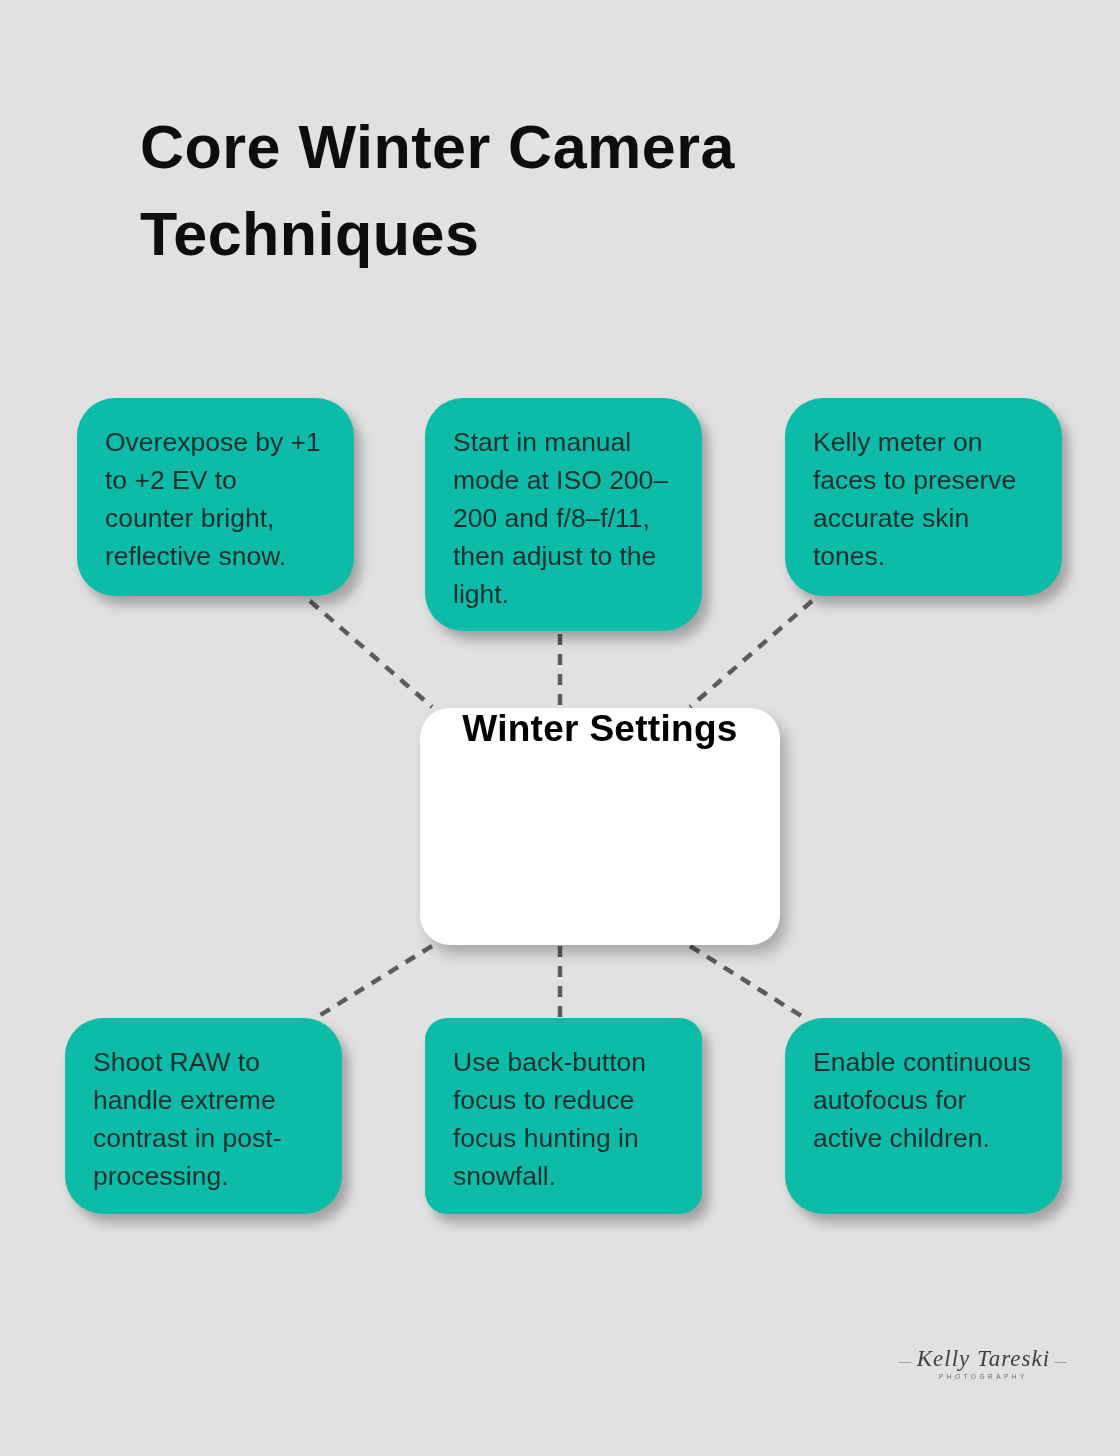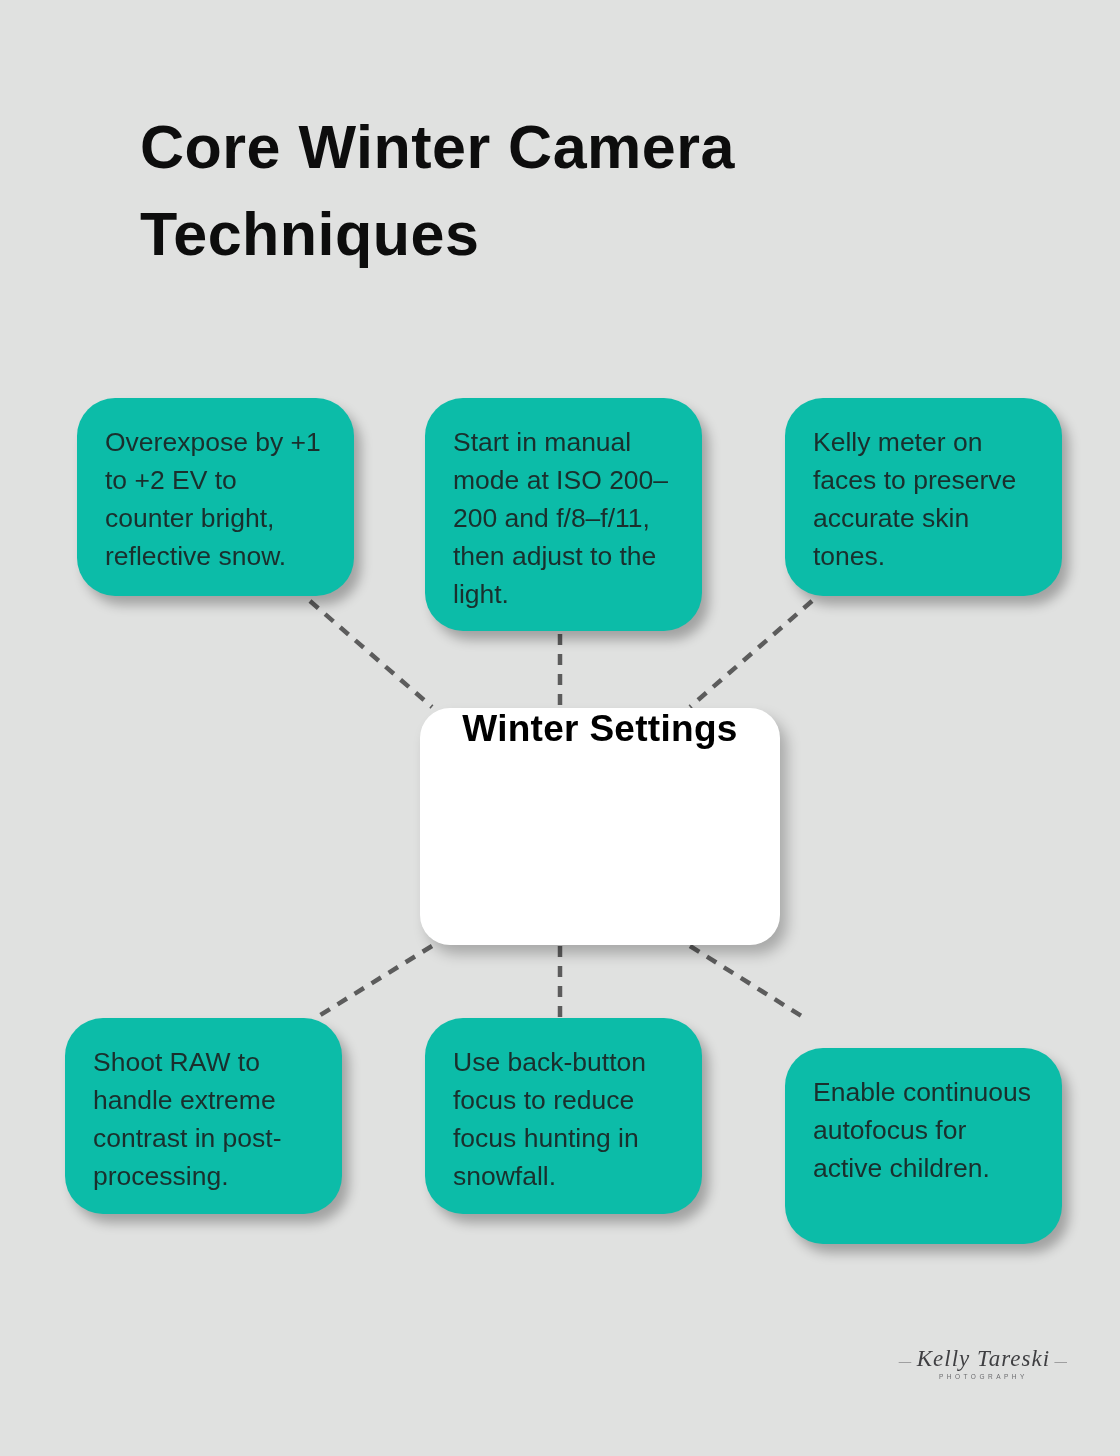--- a/index.html
+++ b/index.html
@@ -51,22 +51,22 @@
     box-shadow:7px 9px 12px rgba(0,0,0,0.28);
     padding:26px 26px 22px 28px;
     color:var(--node-text);
     font-size:26.5px;
     line-height:1.43;
   }
   .pos-tl{left:65px;top:398px;width:277px;height:198px;margin-left:12px;}
   .pos-tm{left:425px;top:398px;width:277px;height:233px;}
   .pos-tr{left:785px;top:398px;width:277px;height:198px;}
   .pos-bl{left:65px;top:1018px;width:277px;height:196px;}
-  .pos-bm{left:425px;top:1018px;width:277px;height:196px;}
-  .pos-br{left:785px;top:1018px;width:277px;height:196px;margin-top:30px;}
+  .pos-bm{left:425px;top:1018px;width:277px;height:196px;border-radius:22px;}
+  .pos-br{left:785px;top:1018px;width:277px;height:196px;}
   .center-node{
     position:absolute;
     left:380px;
     top:708px;
     width:360px;
     height:237px;
     background:var(--center-fill);
     border-radius:30px;
     box-shadow:7px 9px 14px rgba(0,0,0,0.25);
     display:flex;

